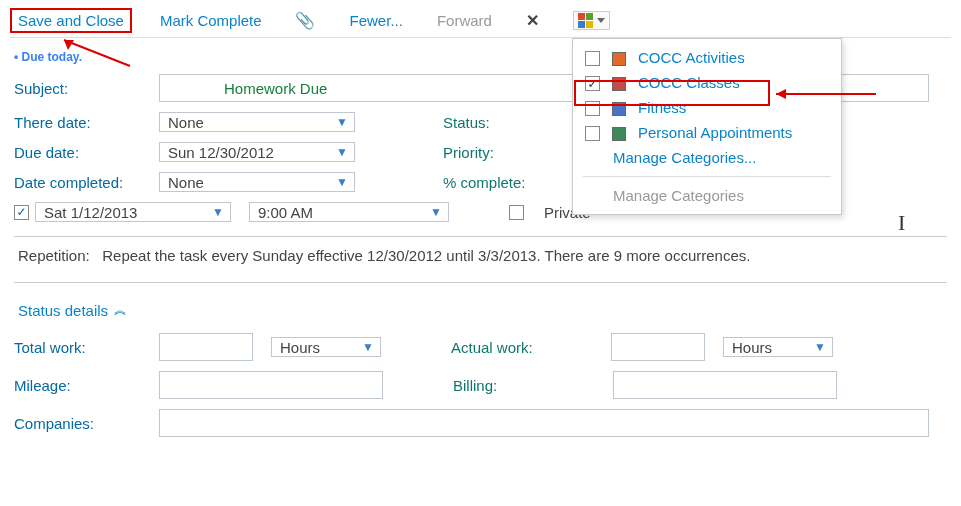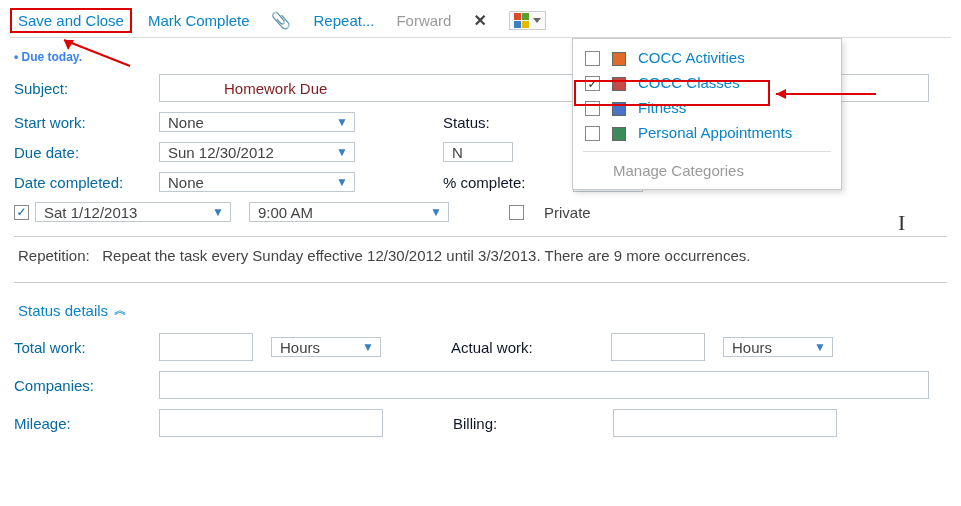--- a/index.html
+++ b/index.html
@@ -8,21 +8,21 @@
     padding: 8px 10px;
     font-family: "Segoe UI", Tahoma, sans-serif;
     font-size: 15px;
     color: #444;
     background: #fff;
     width: 961px;
   }
   .toolbar {
     display: flex;
     align-items: center;
-    gap: 22px;
+    gap: 34px;
     padding: 2px 6px 6px 6px;
     border-bottom: 1px solid #ddd;
   }
   .toolbar-item {
     color: #0a84c6;
     cursor: pointer;
   }
   .toolbar-item.disabled {
     color: #9a9a9a;
     cursor: default;
@@ -83,29 +83,29 @@
     font-weight: bold;
   }
 
   .form-area { padding: 0 4px; }
   .row {
     display: flex;
     align-items: center;
     margin-bottom: 10px;
   }
   .lbl { width: 145px; color: #0369a1; }
-  .lbl2 { width: 130px; color: #0f172a; }
+  .lbl2 { width: 130px; color: #0f766e; }
   .ctrl {
     border: 1px solid #bfc8d0;
     background: #fff;
     height: 28px;
     padding: 0 8px;
     font-family: inherit;
     font-size: 15px;
-    color: #7f1d1d;
+    color: #15803d;
   }
   .subject-input { width: 770px; padding-left: 64px; }
   .combo {
     position: relative;
     display: inline-flex;
     align-items: center;
     justify-content: space-between;
     border: 1px solid #bfc8d0;
     background:#fff;
     height: 20px;
@@ -236,21 +236,21 @@
     z-index: 11;
   }
 </style>
 </head>
 <body>
 
 <div class="toolbar">
   <span class="toolbar-item red-box">Save and Close</span>
   <span class="toolbar-item">Mark Complete</span>
   <span class="icon-attach">📎</span>
-  <span class="toolbar-item">Repeat...</span>
+  <span class="toolbar-item">Fewer...</span>
   <span class="toolbar-item disabled">Forward</span>
   <span class="icon-x">✕</span>
   <span class="categories-btn">
     <span class="four-squares">
       <span class="sq-r"></span>
         <span class="sq-g"></span>
         <span class="sq-b"></span>
         <span class="sq-y"></span>
     </span>
     <span class="caret-down"></span>
@@ -265,39 +265,40 @@
 <div class="info-bar">• Due today.</div>
 
 <div class="form-area">
 
   <div class="row">
     <div class="lbl">Subject:</div>
     <input class="ctrl subject-input" value="Homework Due" style="">
   </div>
 
   <div class="row">
-    <div class="lbl">Start work:</div>
+    <div class="lbl">There date:</div>
     <div class="combo date-combo">
       <span>None</span>
       <span class="arrow">▼</span>
     </div>
     <div style="width:88px"></div>
     <div class="lbl2">Status:</div>
     <div class="combo status-combo">
       <span>N</span>
     </div>
   </div>
 
   <div class="row">
     <div class="lbl">Due date:</div>
     <div class="combo date-combo">
       <span>Sun 12/30/2012</span>
       <span class="arrow">▼</span>
     </div>
     <div style="width:88px"></div>
+    <div class="lbl2">Priority:</div>
     <div class="combo status-combo">
       <span>N</span>
     </div>
   </div>
 
   <div class="row">
     <div class="lbl">Date completed:</div>
     <div class="combo date-combo">
       <span>None</span>
       <span class="arrow">▼</span>
@@ -351,32 +352,32 @@
     <div class="lbl2" style="width:160px">Actual work:</div>
     <input class="ctrl small-input" style="">
     <div class="small-gap"></div>
     <div class="combo unit-combo">
       <span>Hours</span>
       <span class="arrow">▼</span>
     </div>
   </div>
 
   <div class="row">
-    <div class="lbl">Companies:</div>
-    <input class="ctrl wide-input" style="">
-  </div>
-
-  <div class="row">
     <div class="lbl">Mileage:</div>
     <input class="ctrl med-input" style="width: 224px;">
     <div style="width:70px"></div>
     <div class="lbl2" style="width:160px">Billing:</div>
     <input class="ctrl med-input" style="width: 224px;">
   </div>
 
+  <div class="row">
+    <div class="lbl">Companies:</div>
+    <input class="ctrl wide-input" style="">
+  </div>
+
 </div>
 
 <div class="cat-menu">
   <div class="cat-item">
     <span class="cat-check"></span>
     <span class="cat-swatch sw-orange"></span>
     <span class="cat-label">COCC Activities</span>
   </div>
   <div class="cat-item">
     <span class="cat-check checked"></span>
@@ -386,20 +387,21 @@
   <div class="cat-item">
     <span class="cat-check"></span>
     <span class="cat-swatch sw-blue"></span>
     <span class="cat-label">Fitness</span>
   </div>
   <div class="cat-item">
     <span class="cat-check"></span>
     <span class="cat-swatch sw-green"></span>
     <span class="cat-label">Personal Appointments</span>
   </div>
+  <div class="cat-manage">Manage Categories...</div>
   <hr class="cat-sep">
   <div class="cat-clear">Manage Categories</div>
 </div>
 
 <div class="red-box-cat"></div>
 <svg class="red-arrow-cat" width="120" height="24">
   <line x1="110" y1="12" x2="10" y2="12" stroke="#d00" stroke-width="2"></line>
   <polygon points="10,12 20,7 20,17" fill="#d00"></polygon>
 </svg>
 

